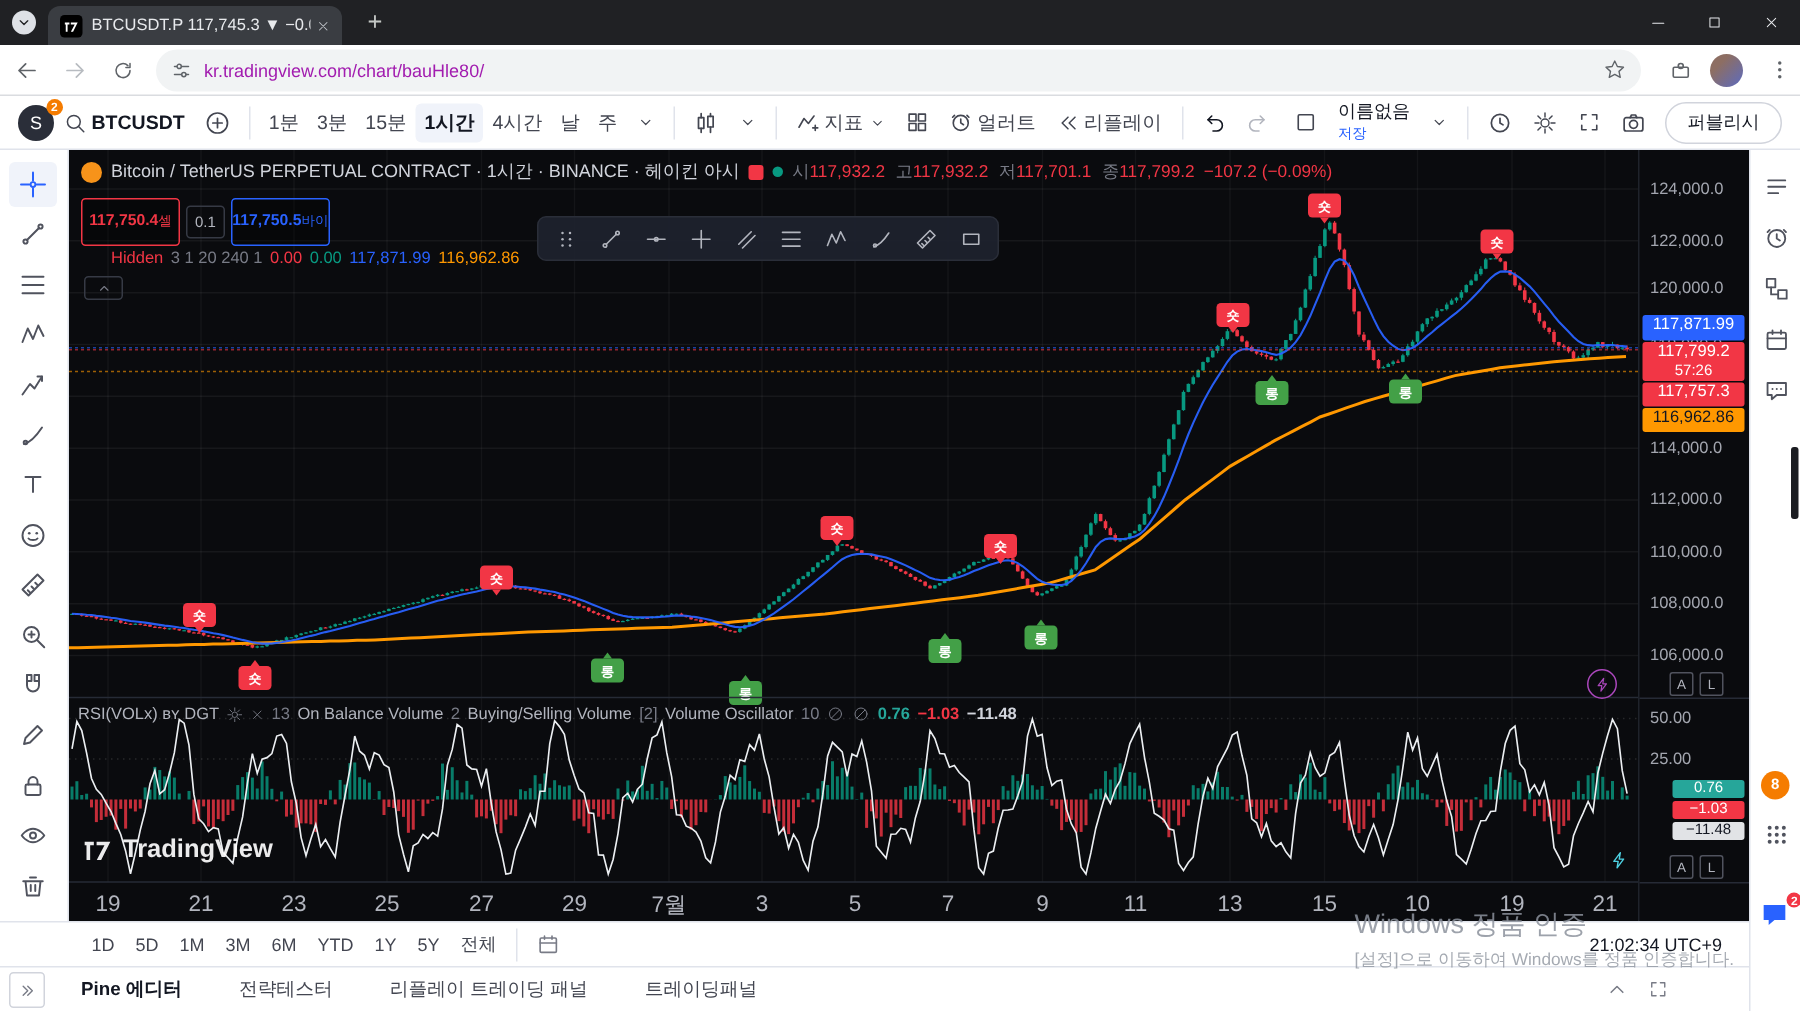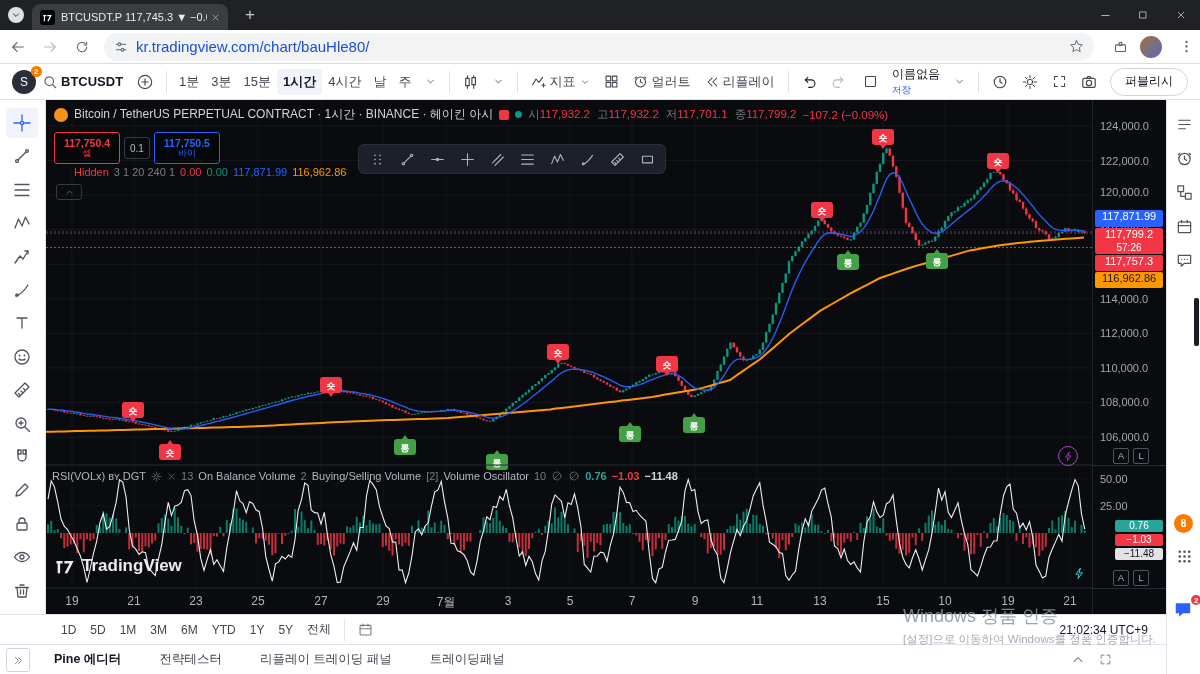--- a/index.html
+++ b/index.html
@@ -12,21 +12,21 @@
   #favicon{width:15px;height:15px;border-radius:3px;background:#000;color:#fff;display:flex;align-items:center;justify-content:center;flex:none;}
   #tabtitle{color:#e8eaed;font-size:11px;margin-left:6px;white-space:nowrap;overflow:hidden;flex:1;}
   #tabclose{color:#bdc1c6;margin-left:4px;flex:none;}
   #newtab{color:#c4c7c5;font-size:17px;margin-left:10px;width:24px;height:24px;display:flex;align-items:center;justify-content:center;}
   #wincontrols{margin-left:auto;display:flex;height:30px;}
   .winbtn{width:38px;height:30px;display:flex;align-items:center;justify-content:center;color:#e8eaed;}
   #addressbar{position:absolute;left:0;top:30px;width:1200px;height:34px;background:#fff;display:flex;align-items:center;border-bottom:1px solid #dadce0;box-sizing:border-box;}
   .navic{color:#5f6368;width:28px;height:28px;border-radius:50%;display:flex;align-items:center;justify-content:center;margin-left:4px;}
   .navic.dis{color:#b8bcc1;}
   #urlpill{height:28px;flex:1;margin:0 8px;background:#f1f3f4;border-radius:14px;display:flex;align-items:center;padding:0 10px;position:relative;color:#5f6368;}
-  #urltext{color:#1d4ed8;font-size:15px;margin-left:8px;}
+  #urltext{color:#a21caf;font-size:12px;margin-left:8px;}
   #starwrap{position:absolute;right:10px;color:#5f6368;}
   #avatar{width:22px;height:22px;border-radius:50%;background:linear-gradient(135deg,#8d6e63 30%,#5c6bc0);margin:0 6px;}
   
   #tvheader{position:absolute;left:0;top:64px;width:1200px;height:36px;background:#fff;border-bottom:1px solid #e0e3eb;display:flex;align-items:center;box-sizing:border-box;font-size:13px;color:#434651;}
   .sep{width:1px;height:22px;background:#e0e3eb;margin:0 6px;flex:none;}
   #uavatar{position:relative;width:24px;height:24px;border-radius:50%;background:#2a2e39;color:#fff;font-size:12px;display:flex;align-items:center;justify-content:center;margin-left:12px;flex:none;}
   #ubadge{position:absolute;top:-4px;right:-6px;background:#f57c00;color:#fff;font-size:8px;border-radius:7px;padding:1px 3.5px;font-weight:bold;}
   .hbtn{display:flex;align-items:center;gap:4px;padding:0 7px;height:28px;border-radius:4px;color:#434651;flex:none;}
   .tf{padding:0 6px;height:26px;display:flex;align-items:center;border-radius:4px;flex:none;}
   .tf.active{color:#131722;font-weight:bold;background:#f0f3fa;}
@@ -38,32 +38,32 @@
   
   #lefttb{position:absolute;left:0;top:100px;width:46px;height:514px;background:#fff;border-right:1px solid #e0e3eb;box-sizing:border-box;}
   .ltool{position:absolute;left:6px;width:32px;height:30px;border-radius:4px;display:flex;align-items:center;justify-content:center;color:#50535e;}
   .ltool.active{background:#f0f3fa;color:#2962ff;}
   
   #chartwrap{position:absolute;left:46px;top:100px;width:1046px;height:514px;background:#0a0b0e;overflow:hidden;}
   #chartsvg{position:absolute;left:0;top:0;}
   .legendrow{position:absolute;display:flex;align-items:center;gap:6px;color:#d1d4dc;font-size:12px;white-space:nowrap;}
   .ohlck{color:#787b86;font-size:11.5px;}
   .ohlcv{color:#f23645;font-size:11.5px;}
-  .tradebox{width:64px;height:30px;border-radius:3px;display:flex;flex-direction:column;align-items:center;justify-content:center;line-height:1.05;background:rgba(0,0,0,.3);}
+  .tradebox{width:64px;height:30px;border-radius:3px;display:flex;flex-direction:row;align-items:center;justify-content:center;line-height:1.05;background:rgba(0,0,0,.3);}
   .tb-sell{border:1px solid #f23645;color:#f23645;}
   .tb-buy{border:1px solid #2962ff;color:#2962ff;}
   .tb-p{font-size:10.5px;font-weight:bold;}
   .tb-l{font-size:9px;}
   #spreadbox{height:20px;padding:0 5px;border:1px solid #363a45;border-radius:3px;color:#b2b5be;font-size:10px;display:flex;align-items:center;}
   #collapsechip{position:absolute;left:10px;top:84px;width:24px;height:14px;border:1px solid #363a45;border-radius:3px;display:flex;align-items:center;justify-content:center;color:#787b86;}
   #floattb{position:absolute;left:312px;top:44px;height:28px;background:rgba(30,34,45,.95);border:1px solid #2a2e39;border-radius:6px;display:flex;align-items:center;padding:0 4px;gap:2px;}
   .ftool{width:28px;height:24px;display:flex;align-items:center;justify-content:center;color:#b2b5be;border-radius:4px;}
   #indlegend{position:absolute;left:6px;top:370px;display:flex;align-items:center;gap:5px;font-size:11px;white-space:nowrap;}
   #tvwm{position:absolute;left:8px;top:455px;display:flex;align-items:center;gap:6px;color:rgba(255,255,255,.92);font-size:17px;font-weight:bold;}
-  .timelabel{position:absolute;top:494px;transform:translateX(-50%);color:#b2b5be;font-size:12px;}
+  .timelabel{position:absolute;top:494px;transform:translateX(-50%);color:#b2b5be;font-size:15px;}
   .paneicon{position:absolute;display:flex;align-items:center;justify-content:center;border-radius:50%;}
   
   #pricescale{position:absolute;left:1092px;top:100px;width:74px;height:514px;background:#0a0b0e;border-left:1px solid #1f232b;box-sizing:border-box;}
   .tick{position:absolute;left:7px;color:#a3a6af;font-size:11px;}
   .pbadge{position:absolute;left:2px;width:68px;border-radius:2px;text-align:center;font-size:11px;line-height:1.25;box-sizing:border-box;}
   .pbadge .sub{font-size:10px;}
   .scalesep{position:absolute;left:0;width:74px;height:1px;background:#262b36;}
   .albox{width:14px;height:14px;border:1px solid #50535e;border-radius:2px;color:#b2b5be;font-size:9px;display:flex;align-items:center;justify-content:center;}
   .algroup{position:absolute;left:20px;display:flex;gap:4px;}
   

